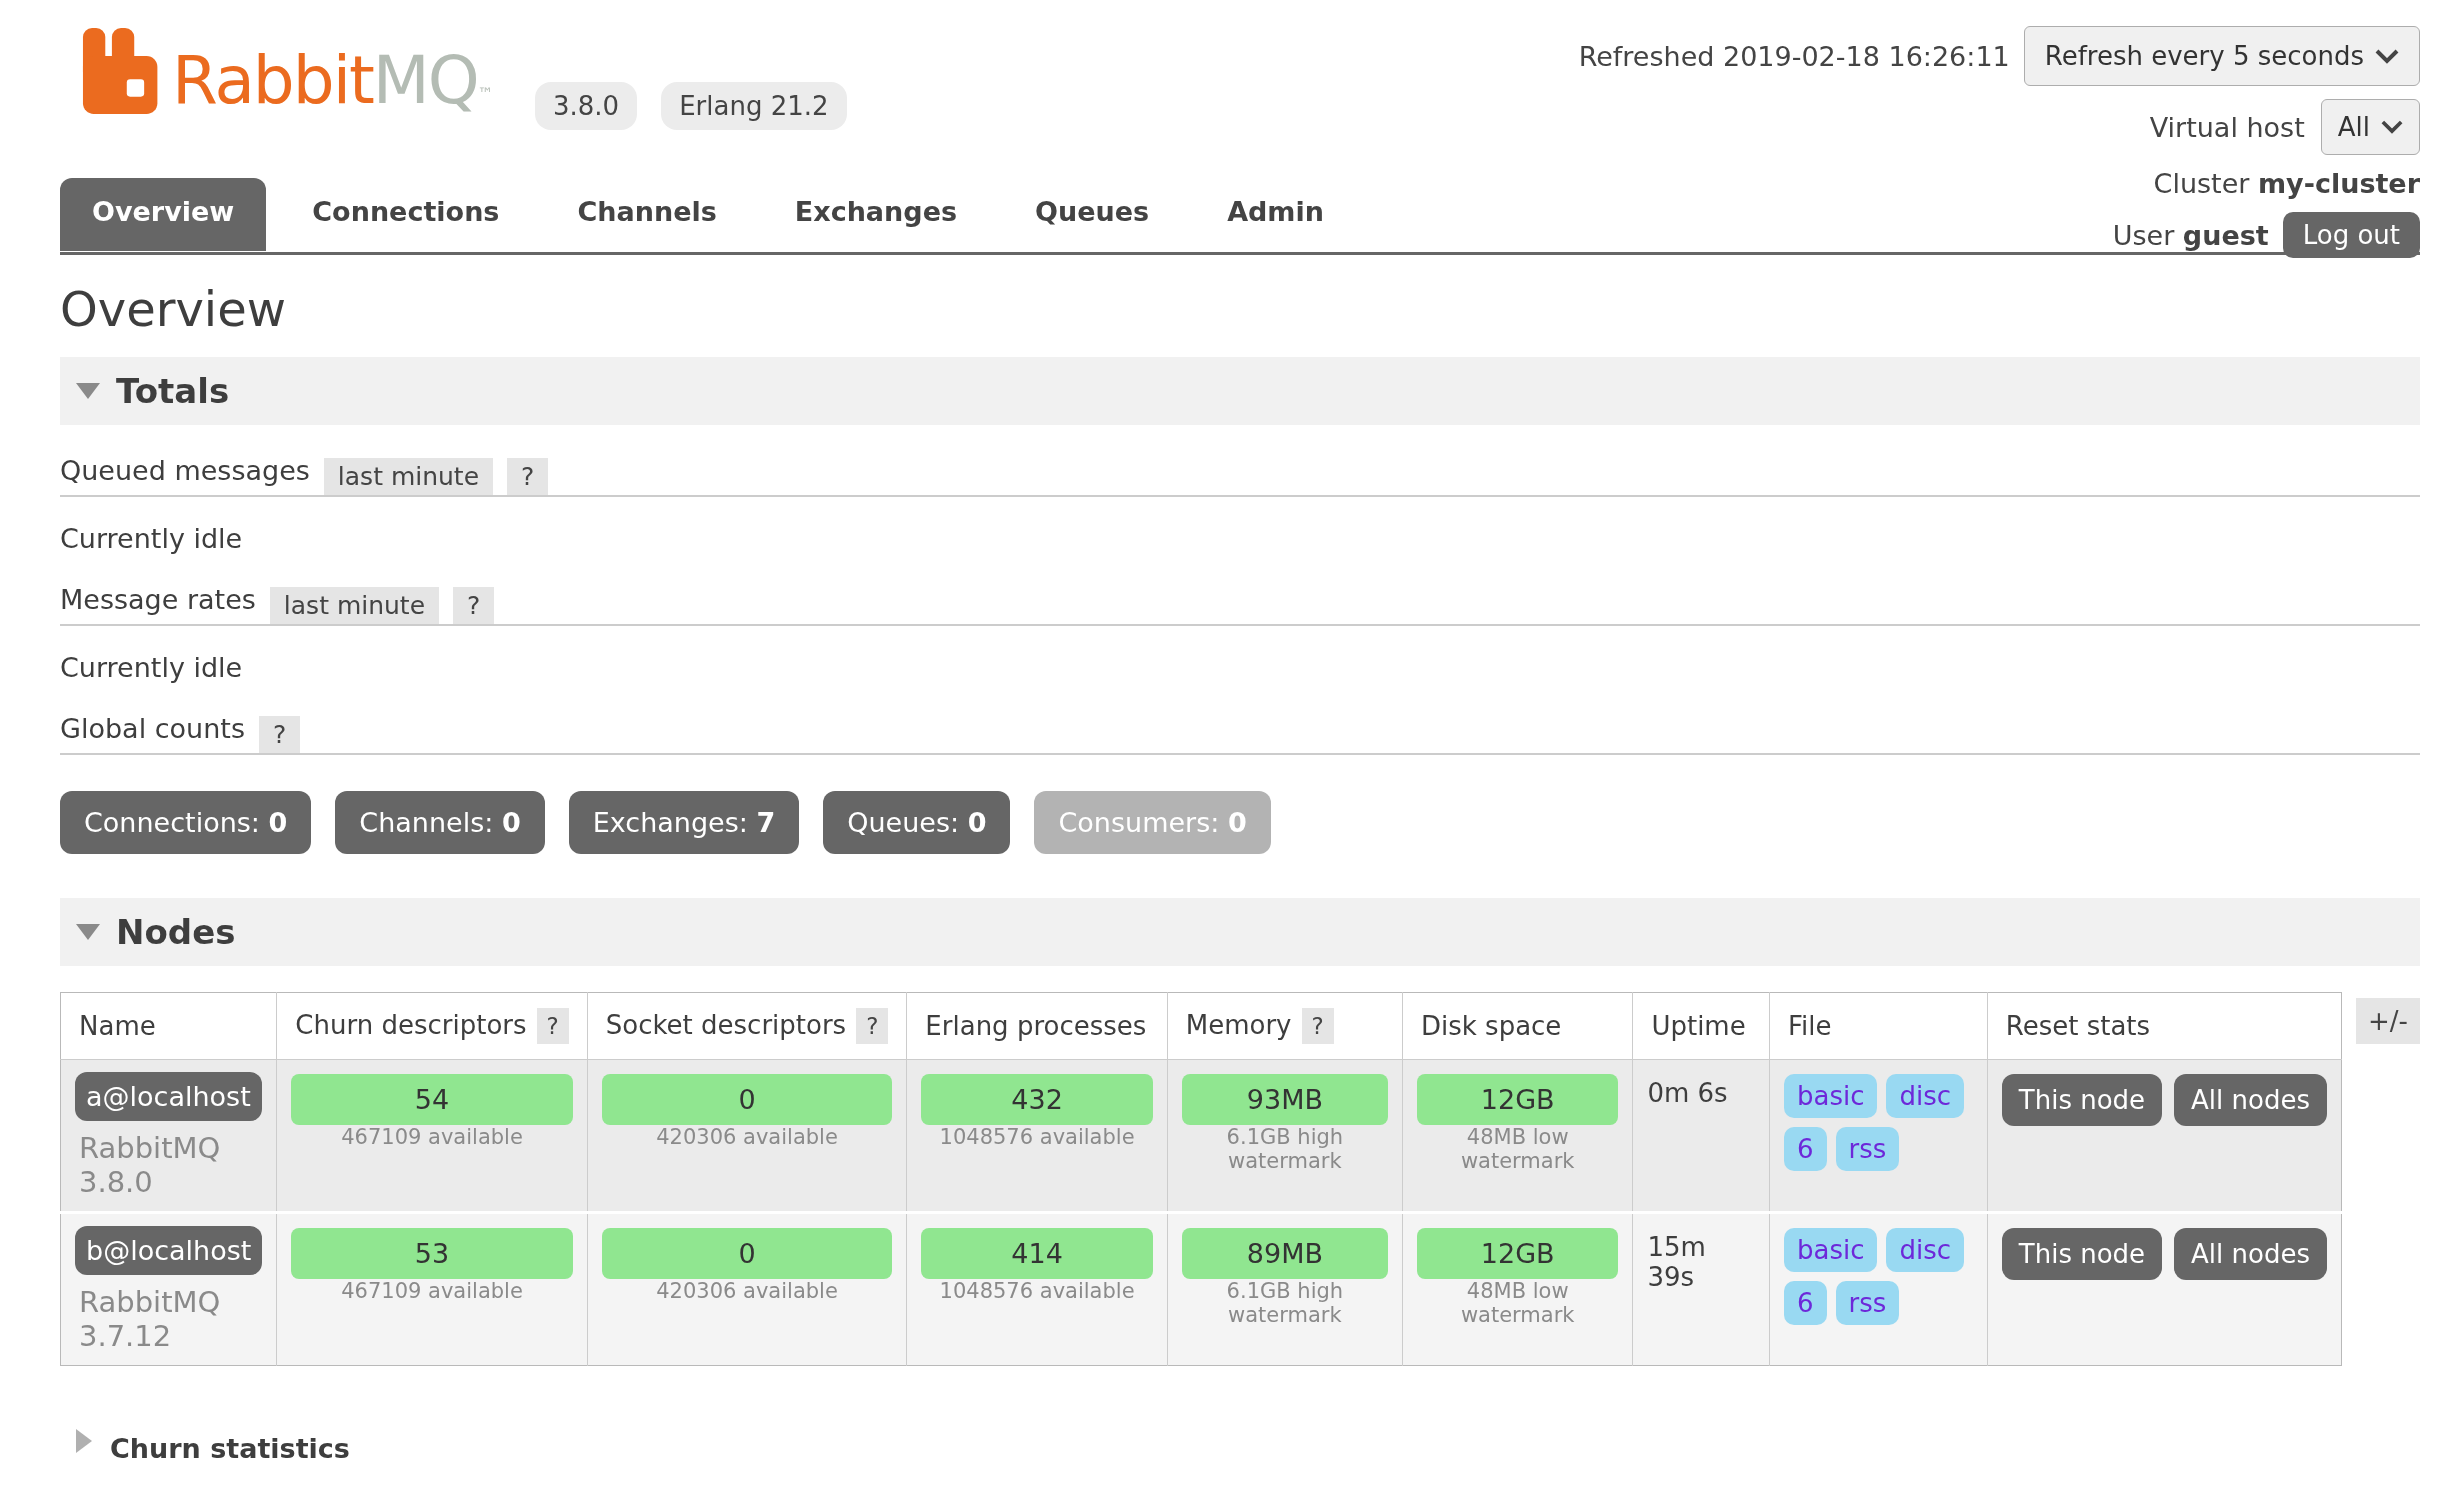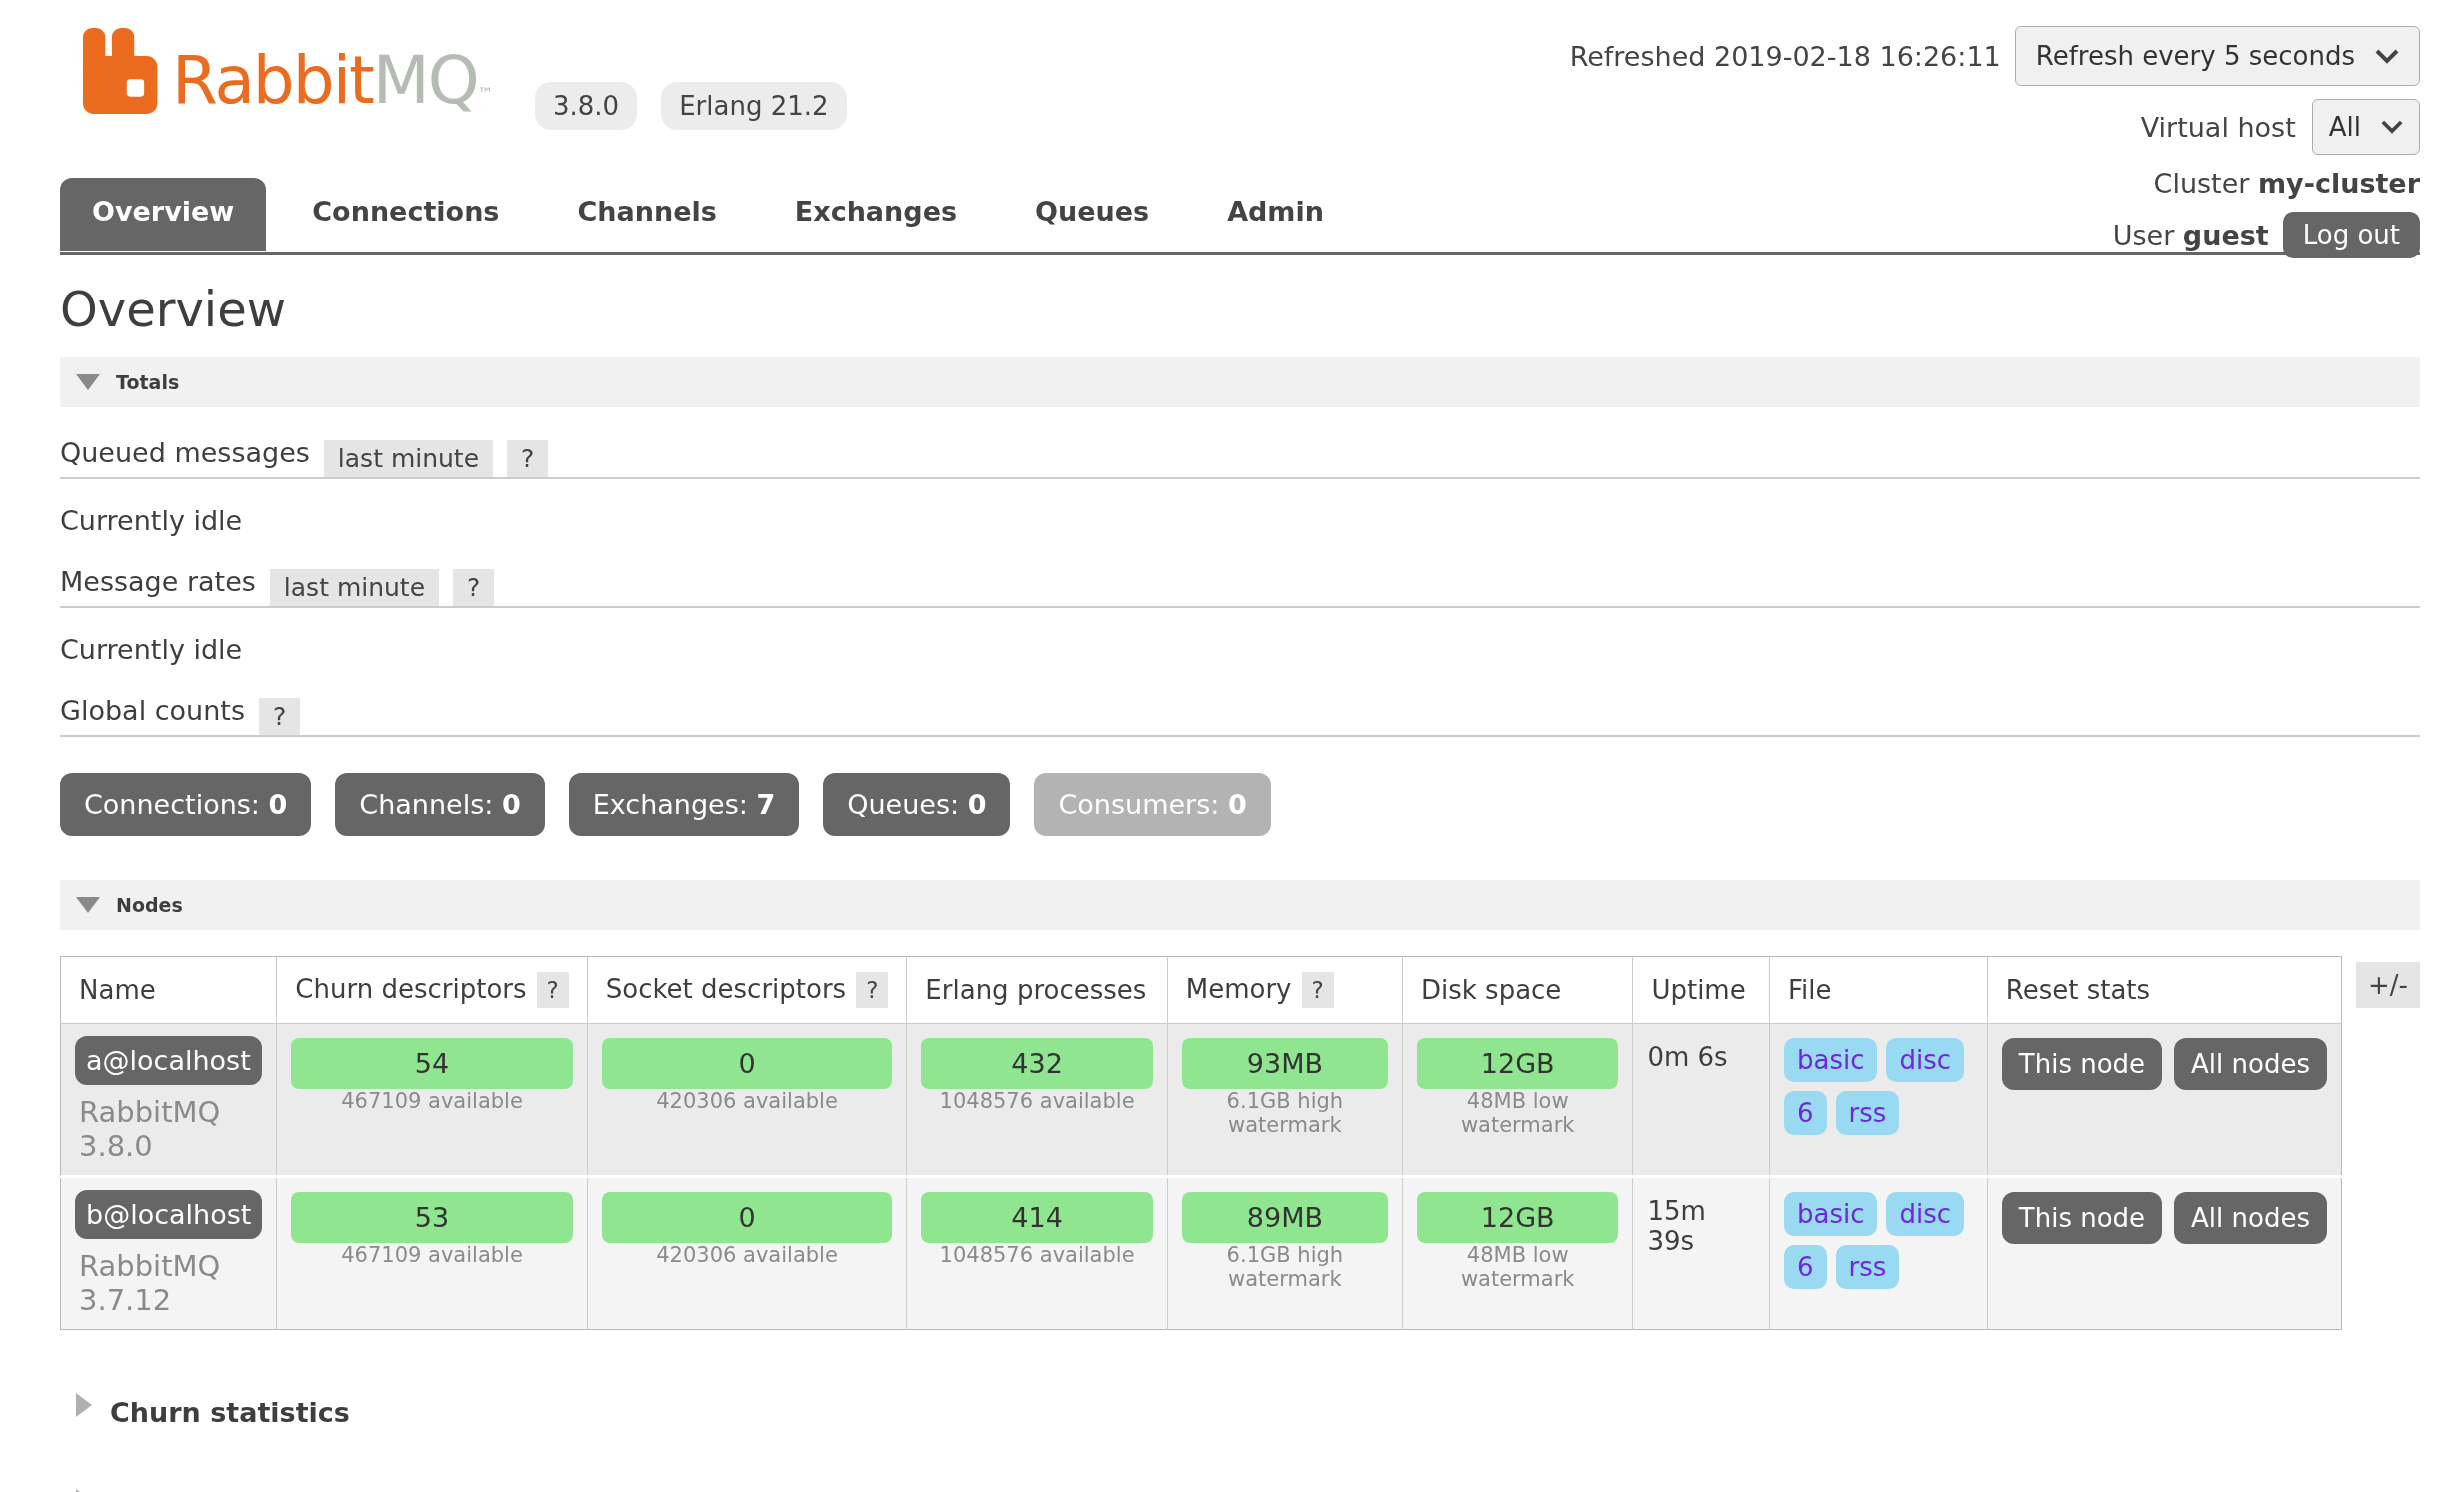--- a/index.html
+++ b/index.html
@@ -25,21 +25,21 @@
     border-radius: 16px; white-space: nowrap;
   }
 
   .top-right {
     position: absolute; top: 26px; right: 38px;
     display: flex; flex-direction: column; align-items: flex-end; gap: 13px;
   }
   .refresh-row, .vhost-row, .cluster-row, .user-row { display: flex; align-items: center; }
   .plain-label { font-size: 27px; color: #444; }
   .select {
-    display: inline-flex; align-items: center; gap: 20px;
+    display: inline-flex; align-items: center; gap: 11px;
     background: #f0f0f0; border: 1px solid #adadad; border-radius: 6px;
     padding: 14px 20px; font-size: 26px; color: #333; cursor: default;
   }
   .refresh-row .select { margin-left: 14px; }
   .vhost-row .select { margin-left: 16px; padding: 12px 16px; }
   .chev { display: inline-block; }
   .bold { font-weight: bold; }
   .cluster-row, .user-row { font-size: 27px; }
   .logout-btn {
     margin-left: 14px; background: #666; color: #fff; border: none;
@@ -57,21 +57,21 @@
   .tab.active { background: #666; color: #fff; }
   .tabs-rule { position: absolute; left: 60px; right: 38px; bottom: 0; height: 3px; background: #666; }
 
   
   h1.page-title { font-size: 48px; font-weight: normal; color: #3e3e3e; margin: 26px 0 20px 0; }
 
   .section-bar {
     background: #f1f1f1; padding: 14px 16px; display: flex; align-items: center;
     margin-bottom: 26px;
   }
-  .section-bar .label { font-size: 19px; font-weight: bold; color: #3e3e3e; margin-left: 16px; }
+  .section-bar .label { font-size: 34px; font-weight: bold; color: #3e3e3e; margin-left: 16px; }
   .tri-down {
     width: 0; height: 0; border-left: 12px solid transparent;
     border-right: 12px solid transparent; border-top: 16px solid #8a8a8a;
   }
   .tri-right {
     width: 0; height: 0; border-top: 12px solid transparent;
     border-bottom: 12px solid transparent; border-left: 16px solid #b0b0b0;
   }
 
   .metric-row {

